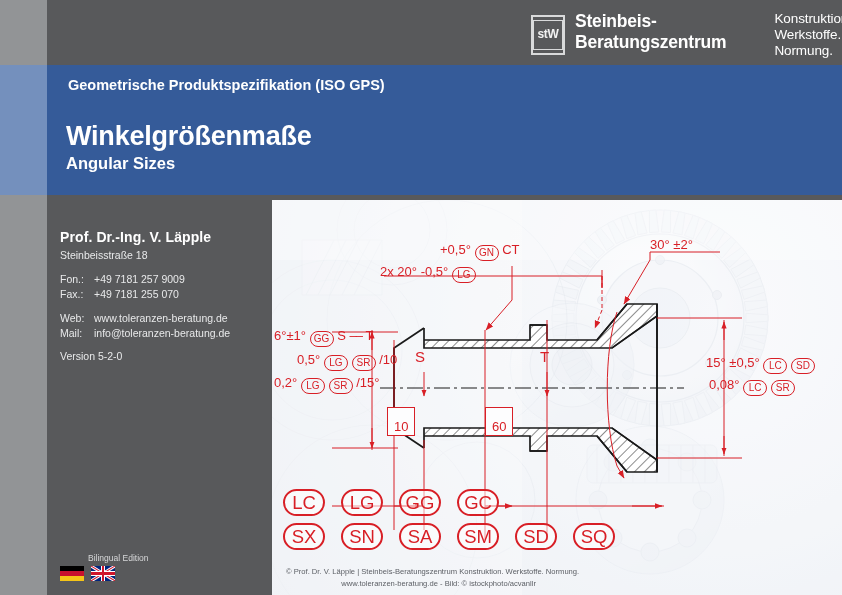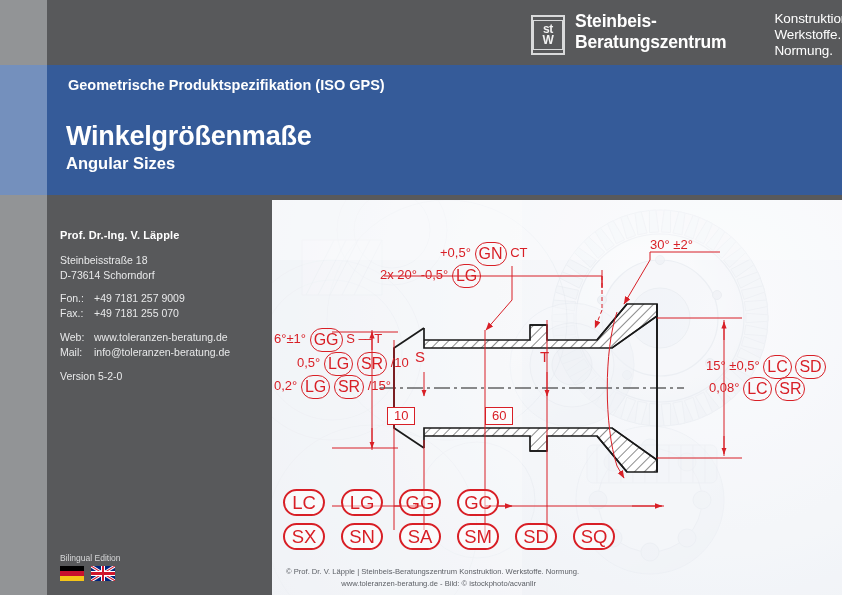--- a/index.html
+++ b/index.html
@@ -20,47 +20,47 @@
 
   
   .brand{position:absolute;left:531px;top:11px;display:flex;align-items:center;gap:10px;}
   .logo-box{
     width:40px;height:40px;border:2px solid #d9dadb;
     display:flex;align-items:center;justify-content:center;background:#58595b;
     box-sizing:border-box;
   }
   .logo-inner{
     width:30px;height:30px;border:1.5px solid #d9dadb;box-sizing:border-box;
-    display:flex;flex-direction:column;align-items:center;justify-content:center;
+    display:flex;flex-direction:row;align-items:center;justify-content:center;
     line-height:0.92;
   }
   .logo-inner span{
     color:#f2f2f2;font-weight:bold;font-size:12px;letter-spacing:-0.3px;
     font-family:"Liberation Sans",sans-serif;
   }
   .brand-text{display:flex;flex-direction:row;line-height:1.18;}
   .brand-l1{color:#ffffff;font-size:17.5px;font-weight:bold;letter-spacing:-0.2px;}
   .brand-l2{color:#ffffff;font-size:13.5px;font-weight:normal;letter-spacing:-0.1px;padding-left:48px;}
 
   
   .kicker{position:absolute;left:68px;top:77px;color:#ffffff;font-size:14.5px;font-weight:bold;}
   .title-de{position:absolute;left:66px;top:121px;color:#ffffff;font-size:27px;font-weight:bold;letter-spacing:-0.2px;}
   .title-en{position:absolute;left:66px;top:154px;color:#ffffff;font-size:16.5px;font-weight:bold;}
 
   
   .contact{position:absolute;left:60px;top:228px;width:205px;color:#e8e9ea;font-size:10.5px;line-height:1.42;}
-  .contact .name{font-weight:bold;font-size:11px;color:#ffffff;margin-bottom:9px;letter-spacing:0.1px;}
+  .contact .name{font-weight:bold;font-size:14px;color:#ffffff;margin-bottom:0;letter-spacing:0.1px;}
   .contact .grp{margin-bottom:9px;}
   .contact .row{display:flex;}
   .contact .lbl{width:34px;flex:0 0 34px;}
   .contact .val{flex:1;}
 
   
   .bilingual{position:absolute;left:60px;top:553px;}
-  .bl-label{color:#d7d8d9;font-size:8.5px;margin-bottom:3px;}
+  .bl-label{color:#d7d8d9;font-size:8.5px;margin-bottom:3px;margin-left:28px;}
   .flags{display:flex;gap:7px;}
   .flag{width:24px;height:15px;position:relative;overflow:hidden;border:0;}
   .flag-de span{display:block;height:5px;}
   .flag-de .b1{background:#000000;}
   .flag-de .b2{background:#c8102e;}
   .flag-de .b3{background:#f5c518;}
   .flag-uk{background:#00247d;}
   .flag-uk i{position:absolute;display:block;}
   .uk-d1{width:30px;height:2.6px;background:#ffffff;top:6.2px;left:-3px;transform:rotate(32deg);}
   .uk-d2{width:30px;height:2.6px;background:#ffffff;top:6.2px;left:-3px;transform:rotate(-32deg);}
@@ -77,26 +77,26 @@
     background:
       radial-gradient(circle at 78% 28%, #f7f8fb 0%, #eef1f6 42%, #e7ebf2 68%, #dfe4ec 100%);
   }
   .img-panel svg.bg{position:absolute;left:0;top:0;}
   .img-panel svg.dw{position:absolute;left:0;top:0;}
 
   .ann{position:absolute;color:#d81f26;font-size:13px;white-space:nowrap;font-family:"Liberation Sans",sans-serif;}
   .mod{
     display:inline-flex;align-items:center;justify-content:center;
     border:1.6px solid #d81f26;border-radius:999px;
-    padding:0 3px;min-width:24px;height:24px;line-height:1;
-    font-size:16px;color:#d81f26;box-sizing:border-box;vertical-align:-2px;
+    padding:0 3px;min-width:24px;height:16px;line-height:1;
+    font-size:10px;color:#d81f26;box-sizing:border-box;vertical-align:-2px;
   }
   .dimbox{
     position:absolute;border:1.4px solid #d81f26;background:#fdfdfe;
-    color:#d81f26;font-size:13px;padding:1px 6px 2px 6px;line-height:1;
+    color:#d81f26;font-size:13px;padding:12px 6px 2px 6px;line-height:1;
   }
   .datum{position:absolute;color:#d81f26;font-size:15px;font-weight:normal;}
 
   
   .legend{position:absolute;left:283px;top:489px;}
   .legend-row{display:flex;gap:16px;margin-bottom:7px;}
   .bigmod{
     width:42px;height:27px;border:2.4px solid #d81f26;border-radius:999px;
     display:flex;align-items:center;justify-content:center;
     color:#d81f26;font-size:18.5px;box-sizing:border-box;
@@ -133,21 +133,20 @@
   </div>
 
   <div class="kicker">Geometrische Produktspezifikation (ISO GPS)</div>
   <div class="title-de">Winkelgrößenmaße</div>
   <div class="title-en">Angular Sizes</div>
 
   <div class="contact">
     <div class="name">Prof. Dr.-Ing. V. Läpple</div>
     <div class="grp">
       <div>Steinbeisstraße 18</div>
-      <div>D-73614 Schorndorf</div>
     </div>
     <div class="grp">
       <div class="row">
         <span class="lbl">Fon.:</span>
         <span class="val">+49 7181 257 9009</span>
       </div>
       <div class="row">
         <span class="lbl">Fax.:</span>
         <span class="val">+49 7181 255 070</span>
       </div>

